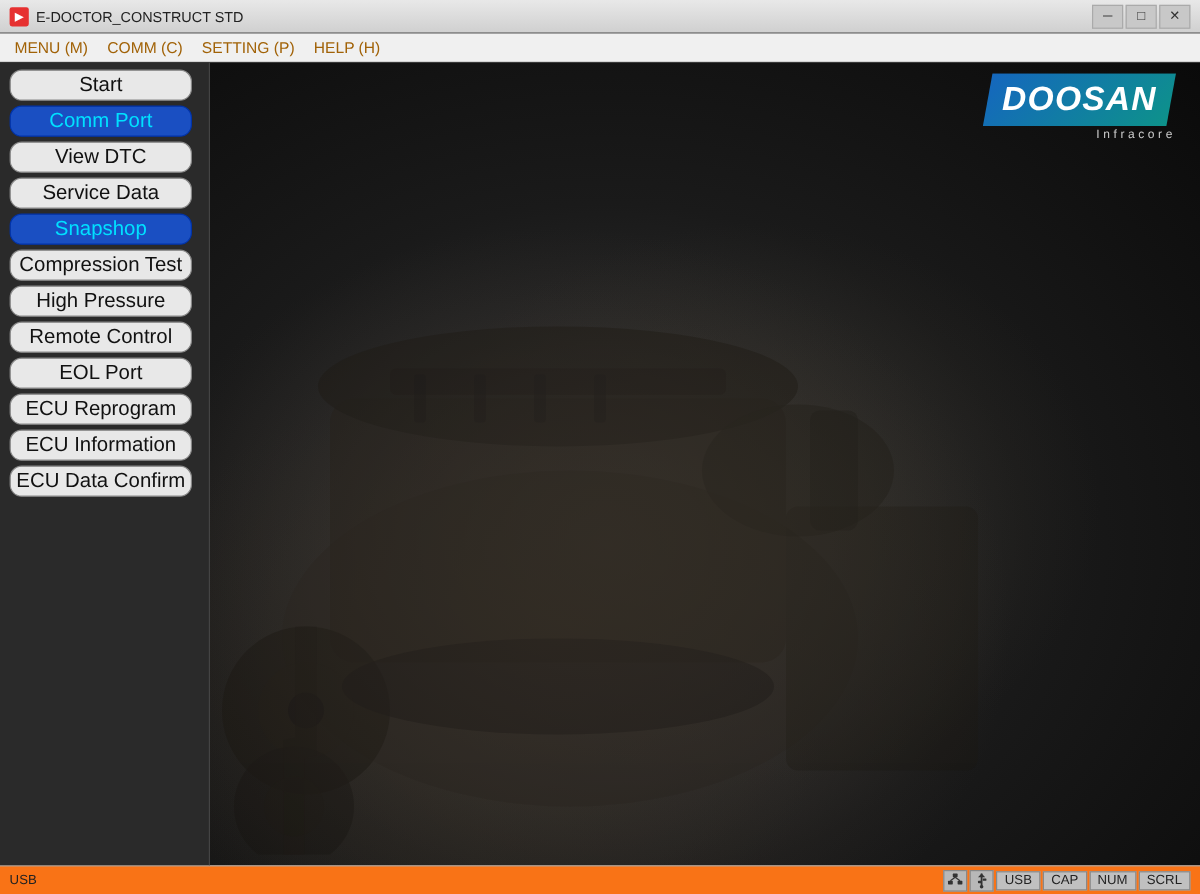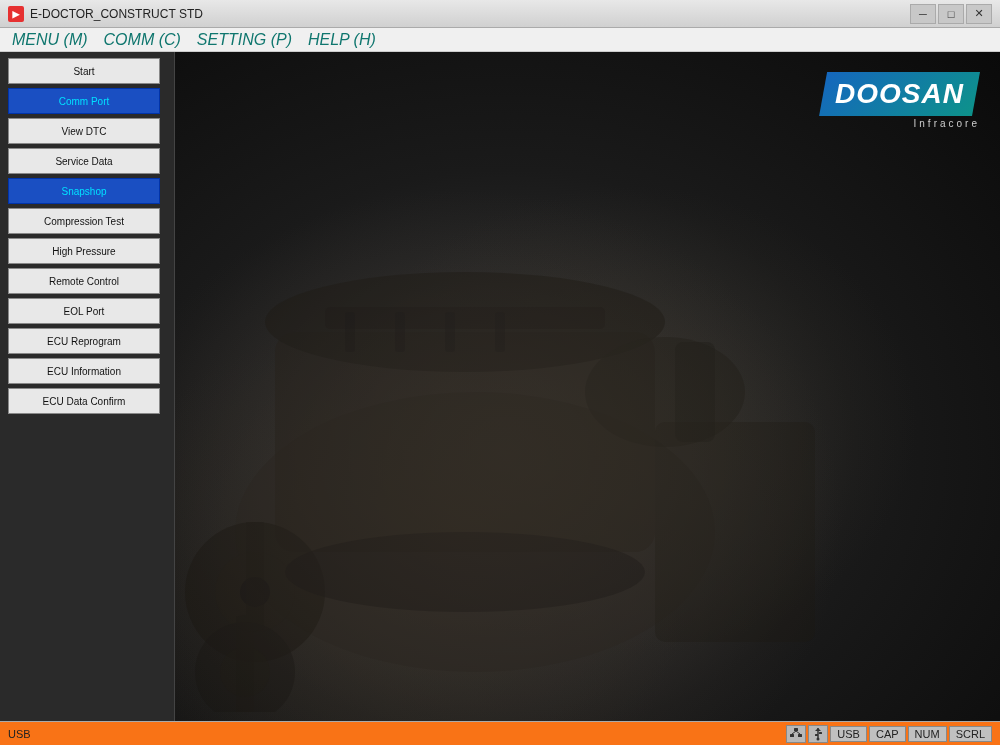--- a/index.html
+++ b/index.html
@@ -62,24 +62,23 @@
     #menu-bar {
       height: 24px;
       background: #f0f0f0;
       display: flex;
       align-items: center;
       padding: 0 4px;
       border-bottom: 1px solid #ccc;
     }
     .menu-item {
       padding: 3px 8px;
-      font-size: 16px;
-      color: #0f766e;
+      font-size: 13px;
+      color: #a16207;
       cursor: pointer;
-      font-style: italic;
     }
 
     
     #main-area {
       display: flex;
       height: calc(745px - 28px - 24px - 24px);
       background: #1c1c1c;
     }
 
     
@@ -92,27 +91,27 @@
       gap: 4px;
       flex-shrink: 0;
       border-right: 1px solid #444;
     }
     .sidebar-btn {
       width: 152px;
       height: 26px;
       background: #e8e8e8;
       border: 1px solid #888;
       cursor: pointer;
-      font-size: 10px;
+      font-size: 17px;
       color: #111;
       text-align: center;
       display: flex;
       align-items: center;
       justify-content: center;
-      border-radius: 0;
+      border-radius: 10px;
     }
     .sidebar-btn.active-blue {
       background: #1a4fc2;
       color: #00e0ff;
       border-color: #0033aa;
     }
 
     
     #content-area {
       flex: 1;
@@ -138,21 +137,21 @@
       height: 100%;
       background:
         radial-gradient(ellipse at 35% 70%, rgba(70,60,50,0.6) 0%, transparent 50%),
         radial-gradient(ellipse at 55% 55%, rgba(60,55,45,0.5) 0%, transparent 45%),
         radial-gradient(ellipse at 25% 80%, rgba(50,45,35,0.4) 0%, transparent 35%);
     }
 
     
     #doosan-logo {
       position: absolute;
-      top: 20px;
+      top: 9px;
       right: 20px;
       display: flex;
       flex-direction: column;
       align-items: flex-end;
     }
     #infracore-text {
       font-size: 10px;
       color: #ccc;
       margin-top: 2px;
       letter-spacing: 3px;

